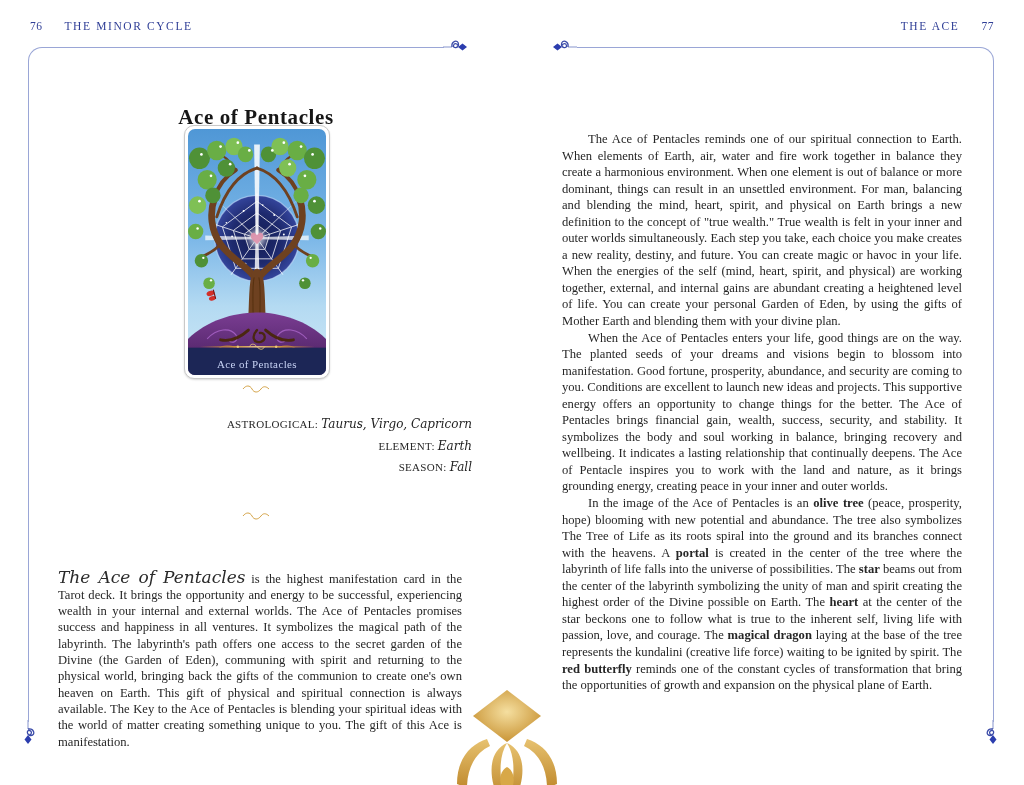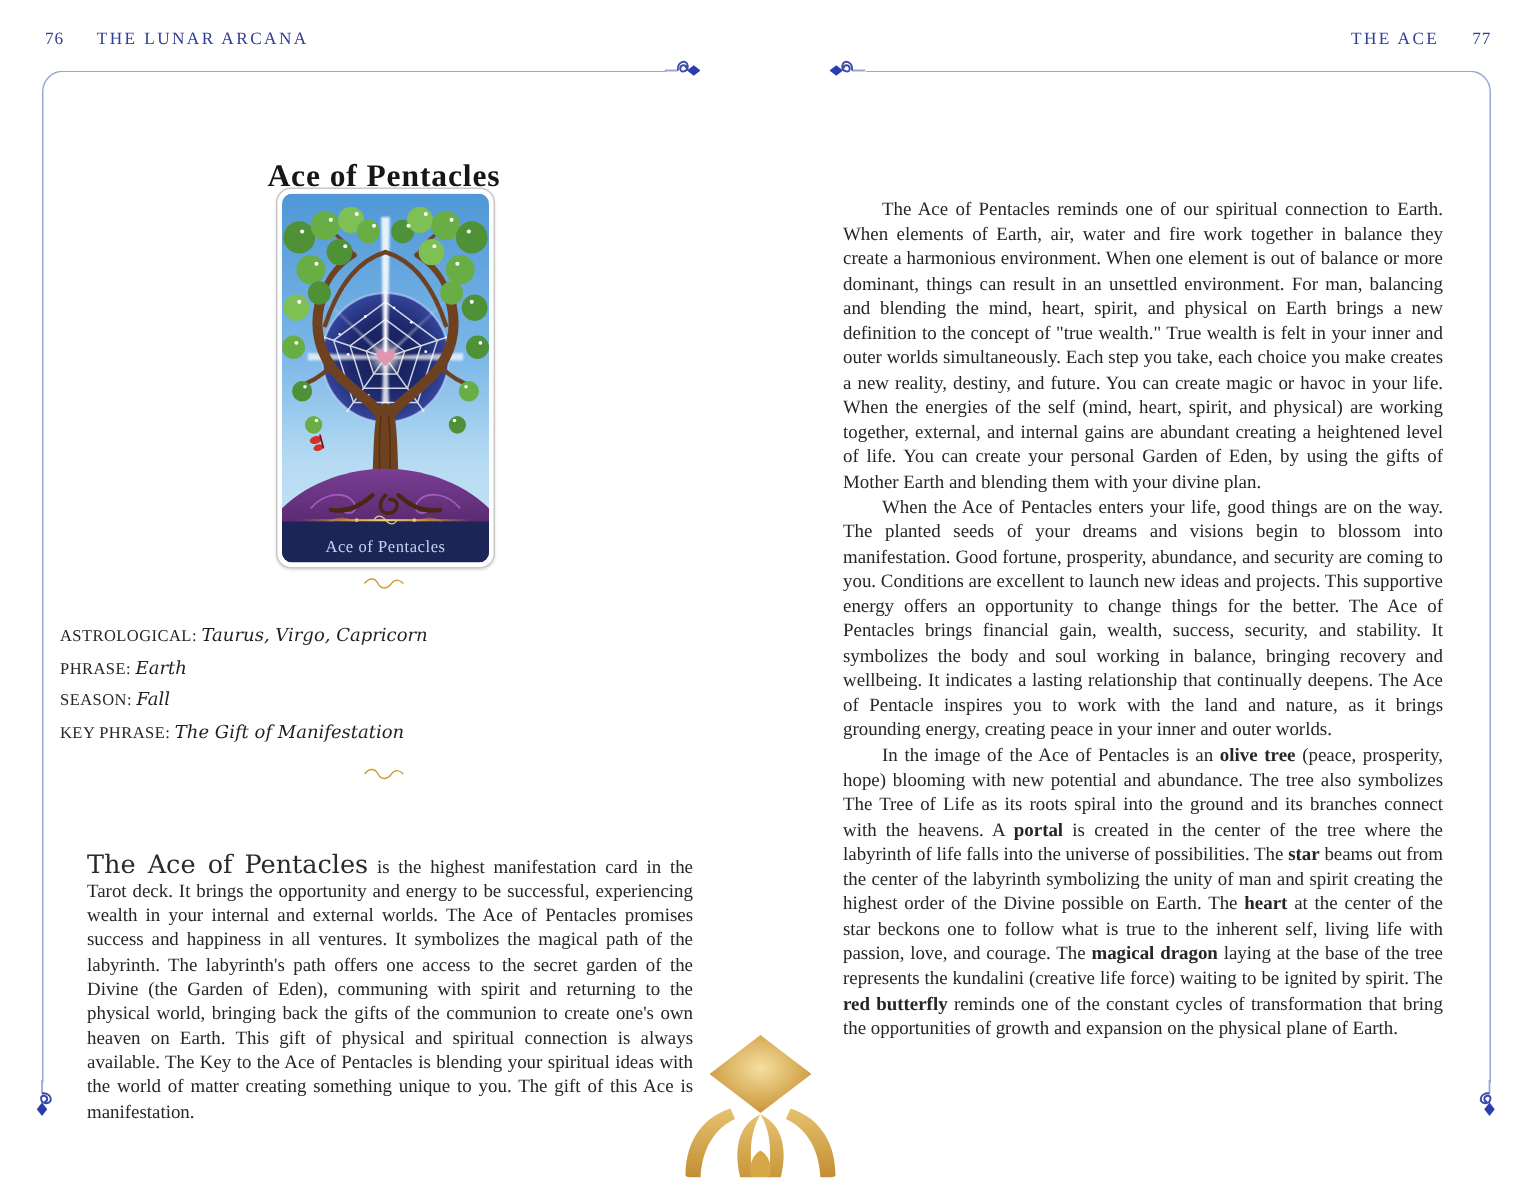--- a/index.html
+++ b/index.html
@@ -26,42 +26,42 @@
   .orn-br{left:981px;top:721px;transform:rotate(90deg) scaleY(-1);}
 
   
   .title{position:absolute;left:56px;top:91px;width:400px;text-align:center;
          font-size:21px;letter-spacing:0.6px;color:#161616;}
   .card{position:absolute;left:184px;top:125px;width:138px;height:246px;background:#fff;
         border:1px solid #c9c9c9;border-radius:10px;padding:3px;box-shadow:0 1px 2px rgba(0,0,0,.15);}
   .card-art{width:138px;height:246px;border-radius:7px;overflow:hidden;}
   .divider{position:absolute;left:181px;width:150px;height:10px;}
   .div1{top:384px;} .div2{top:511px;}
-  .attrs{position:absolute;left:40px;top:413px;width:432px;text-align:left;line-height:19.5px;}
+  .attrs{position:absolute;left:40px;top:413px;width:432px;text-align:right;line-height:19.5px;}
   .attr-label{font-size:11px;color:#262626;letter-spacing:0.3px;}
   .attr-value{font-family:"DejaVu Serif",serif;font-style:italic;font-size:12px;color:#1f1f1f;}
   .body-left{position:absolute;left:58px;top:556px;width:404px;font-size:12.6px;line-height:16.3px;
              text-align:justify;color:#262626;}
-  .lead{font-family:"DejaVu Serif",serif;font-size:17px;color:#2a2a2a;}
+  .lead{font-family:"DejaVu Serif",serif;font-style:italic;font-size:17px;color:#2a2a2a;}
 
   
   .body-right{position:absolute;left:562px;top:131px;width:400px;font-size:12.6px;line-height:16.55px;
               color:#262626;font-family:Liberation Serif, serif;}
   .body-para{margin:0;text-indent:26px;text-align:justify;}
   .body-para b{font-weight:bold;}
 
   .gold-bottom{position:absolute;left:427px;top:686px;width:160px;height:110px;}
 </style>
 </head>
 <body>
 
 <div id="spread">
 
   <div class="hdr hdr-left">
-    <span class="pgnum">76</span><span>THE LUNAR ARCANA</span>
+    <span class="pgnum">76</span><span>THE MINOR CYCLE</span>
   </div>
   <div class="hdr hdr-right">
     <span>THE ACE</span><span class="pgnum">77</span>
   </div>
 
   <div class="frame frame-left"></div>
   <div class="frame frame-right"></div>
 
   <svg class="orn orn-tl" viewBox="0 0 24 22">
     <path d="M0 11 H9" stroke="#9aa6d6" stroke-width="1.2" fill="none"></path>
@@ -274,23 +274,22 @@
           <stop offset="0.65" stop-color="#cf9a35"></stop>
       <stop offset="1" stop-color="#cf9a35" stop-opacity="0"></stop>
         </linearGradient>
       </defs>
     <line x1="2" y1="5" x2="148" y2="5" stroke="url(#gd2)" stroke-width="1"></line>
     <path d="M62 5 c3 -4 7 -4 9 0 c2 4 6 4 9 0 c2 -3 5 -3 8 0" stroke="#cf9a35" stroke-width="0.9" fill="none"></path>
   </svg>
 
   <div class="attrs">
       <div><span class="attr-label">ASTROLOGICAL: </span><span class="attr-value">Taurus, Virgo, Capricorn</span></div>
-      <div><span class="attr-label">PHRASE: </span><span class="attr-value">Earth</span></div>
+      <div><span class="attr-label">ELEMENT: </span><span class="attr-value">Earth</span></div>
       <div><span class="attr-label">SEASON: </span><span class="attr-value">Fall</span></div>
-      <div><span class="attr-label">KEY PHRASE: </span><span class="attr-value">The Gift of Manifestation</span></div>
     </div>
 
   <p class="body-left"><span class="lead">The Ace of Pentacles</span><span> is the highest manifestation card in the Tarot deck. It brings the opportunity and energy to be successful, experiencing wealth in your internal and external worlds. The Ace of Pentacles promises success and happiness in all ventures. It symbolizes the magical path of the labyrinth. The labyrinth's path offers one access to the secret garden of the Divine (the Garden of Eden), communing with spirit and returning to the physical world, bringing back the gifts of the communion to create one's own heaven on Earth. This gift of physical and spiritual connection is always available. The Key to the Ace of Pentacles is blending your spiritual ideas with the world of matter creating something unique to you. The gift of this Ace is manifestation.</span></p>
 
   <div class="body-right">
       <p class="body-para"><span>The Ace of Pentacles reminds one of our spiritual connection to Earth. When elements of Earth, air, water and fire work together in balance they create a harmonious environment. When one element is out of balance or more dominant, things can result in an unsettled environment. For man, balancing and blending the mind, heart, spirit, and physical on Earth brings a new definition to the concept of "true wealth." True wealth is felt in your inner and outer worlds simultaneously. Each step you take, each choice you make creates a new reality, destiny, and future. You can create magic or havoc in your life. When the energies of the self (mind, heart, spirit, and physical) are working together, external, and internal gains are abundant creating a heightened level of life. You can create your personal Garden of Eden, by using the gifts of Mother Earth and blending them with your divine plan.</span></p>
       <p class="body-para"><span>When the Ace of Pentacles enters your life, good things are on the way. The planted seeds of your dreams and visions begin to blossom into manifestation. Good fortune, prosperity, abundance, and security are coming to you. Conditions are excellent to launch new ideas and projects. This supportive energy offers an opportunity to change things for the better. The Ace of Pentacles brings financial gain, wealth, success, security, and stability. It symbolizes the body and soul working in balance, bringing recovery and wellbeing. It indicates a lasting relationship that continually deepens. The Ace of Pentacle inspires you to work with the land and nature, as it brings grounding energy, creating peace in your inner and outer worlds.</span></p>
       <p class="body-para"><span>In the image of the Ace of Pentacles is an </span><b>olive tree</b><span> (peace, prosperity, hope) blooming with new potential and abundance. The tree also symbolizes The Tree of Life as its roots spiral into the ground and its branches connect with the heavens. A </span><b>portal</b><span> is created in the center of the tree where the labyrinth of life falls into the universe of possibilities. The </span><b>star</b><span> beams out from the center of the labyrinth symbolizing the unity of man and spirit creating the highest order of the Divine possible on Earth. The </span><b>heart</b><span> at the center of the star beckons one to follow what is true to the inherent self, living life with passion, love, and courage. The </span><b>magical dragon</b><span> laying at the base of the tree represents the kundalini (creative life force) waiting to be ignited by spirit. The </span><b>red butterfly</b><span> reminds one of the constant cycles of transformation that bring the opportunities of growth and expansion on the physical plane of Earth.</span></p>
     </div>
 

